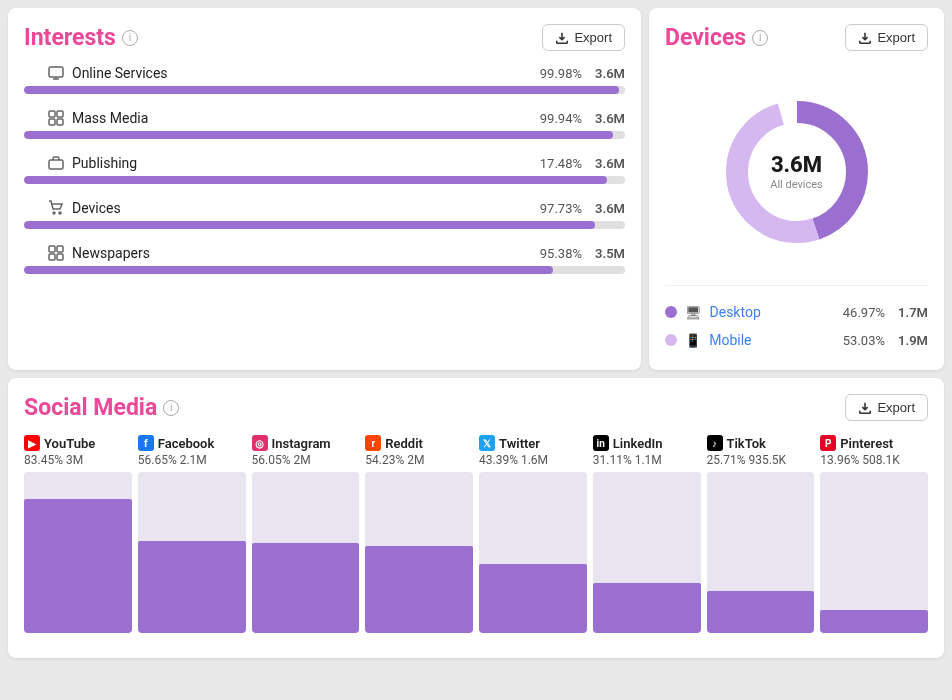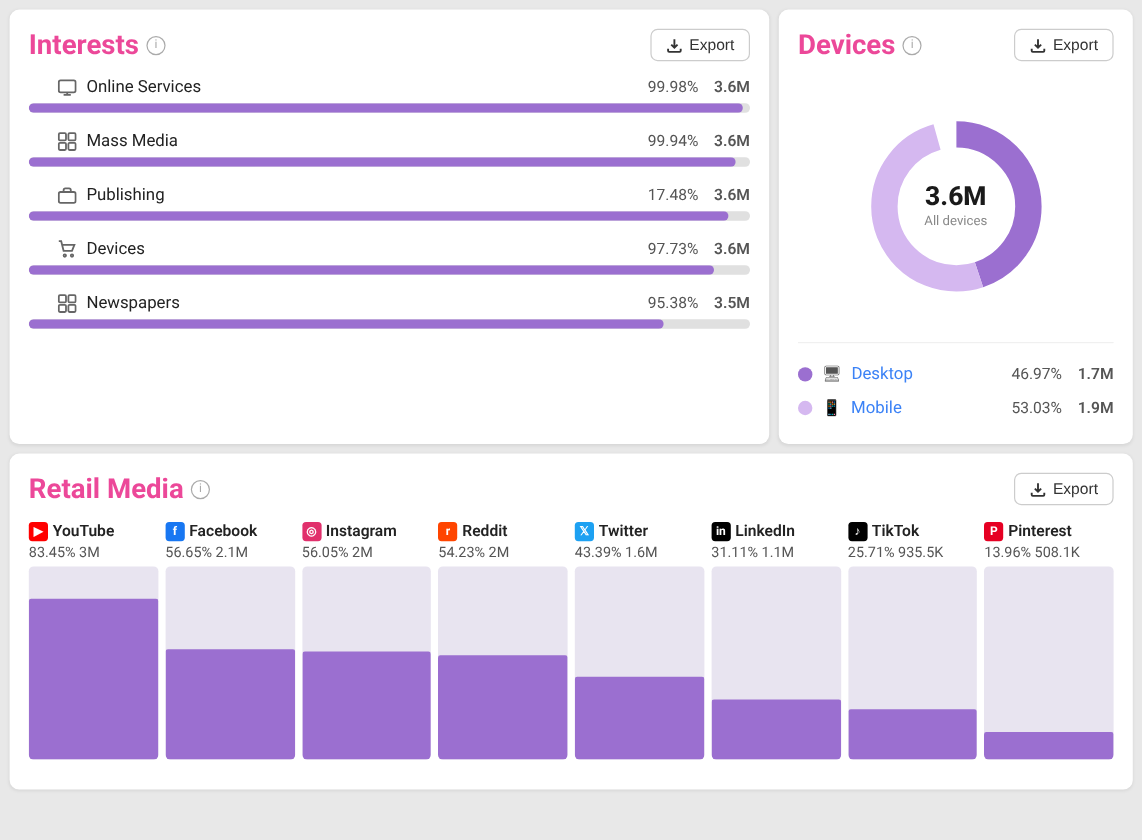--- a/index.html
+++ b/index.html
@@ -444,21 +444,21 @@
           <span class="legend-pct">53.03%</span>
           <span class="legend-count">1.9M</span>
         </div>
       </div>
     </div>
   </div>
 
   <div class="panel social-panel">
     <div class="panel-header">
       <div class="panel-title-group">
-        <span class="panel-title">Retail Media</span>
+        <span class="panel-title">Social Media</span>
         <span class="info-icon">i</span>
       </div>
       <button class="export-btn">
         <svg viewBox="0 0 16 16" fill="none" stroke="currentColor" stroke-width="1.8">
           <path d="M8 2v8M5 7l3 3 3-3M2 11v2a1 1 0 001 1h10a1 1 0 001-1v-2"></path>
         </svg>
         <span>Export</span>
       </button>
     </div>
     <div id="social-grid" class="social-grid">

